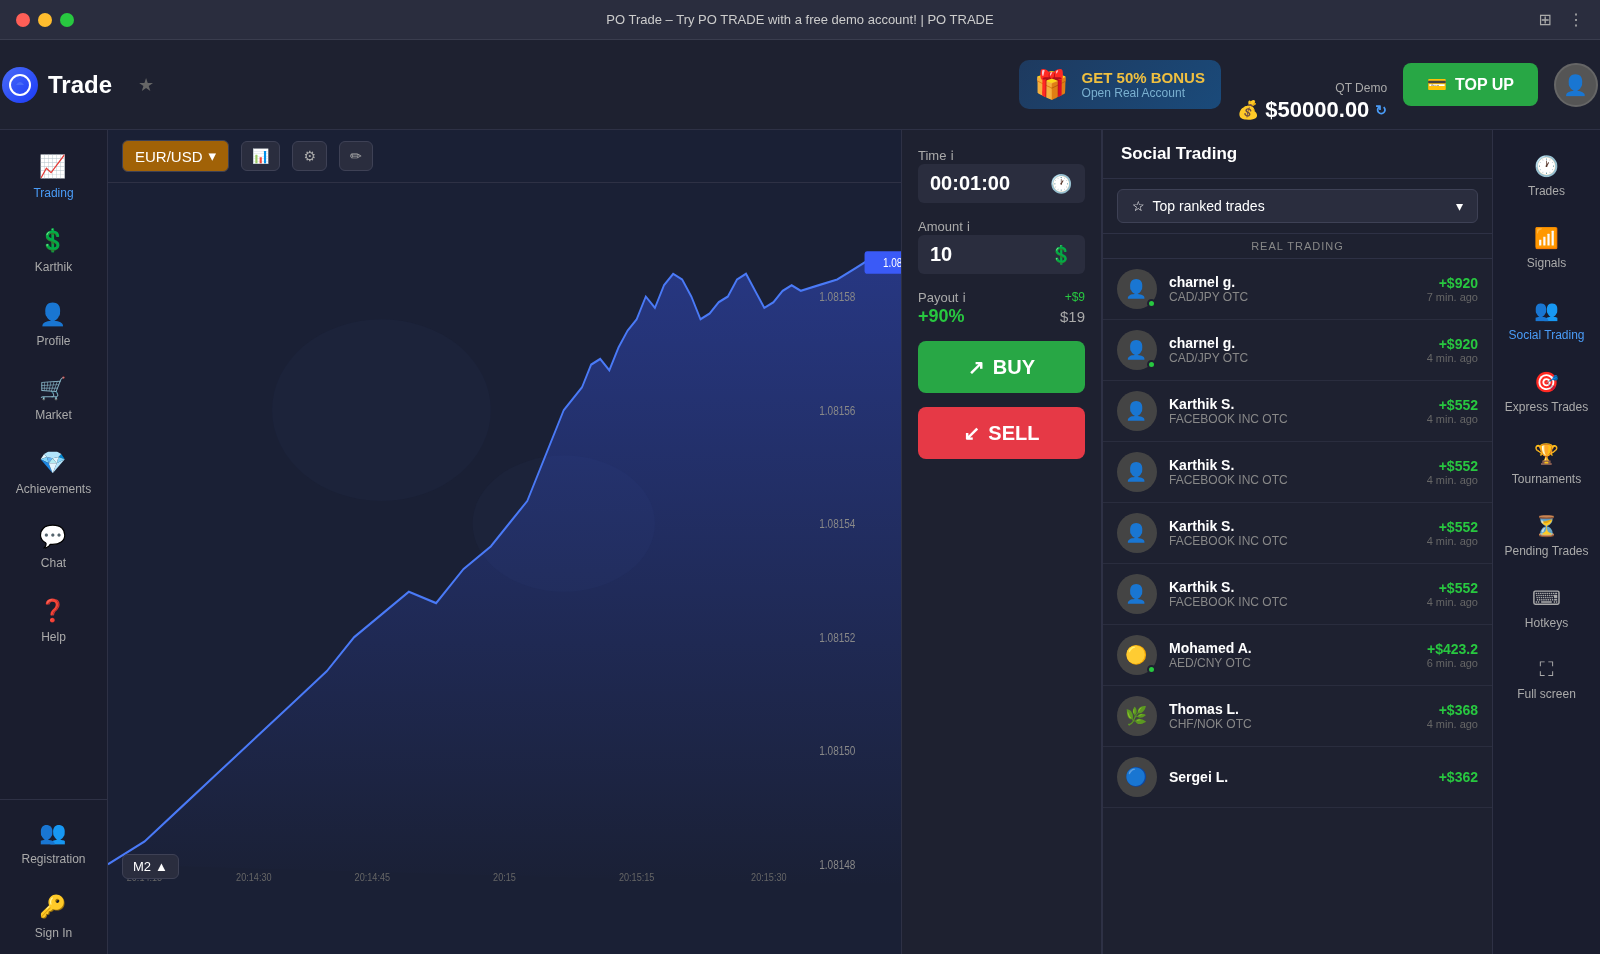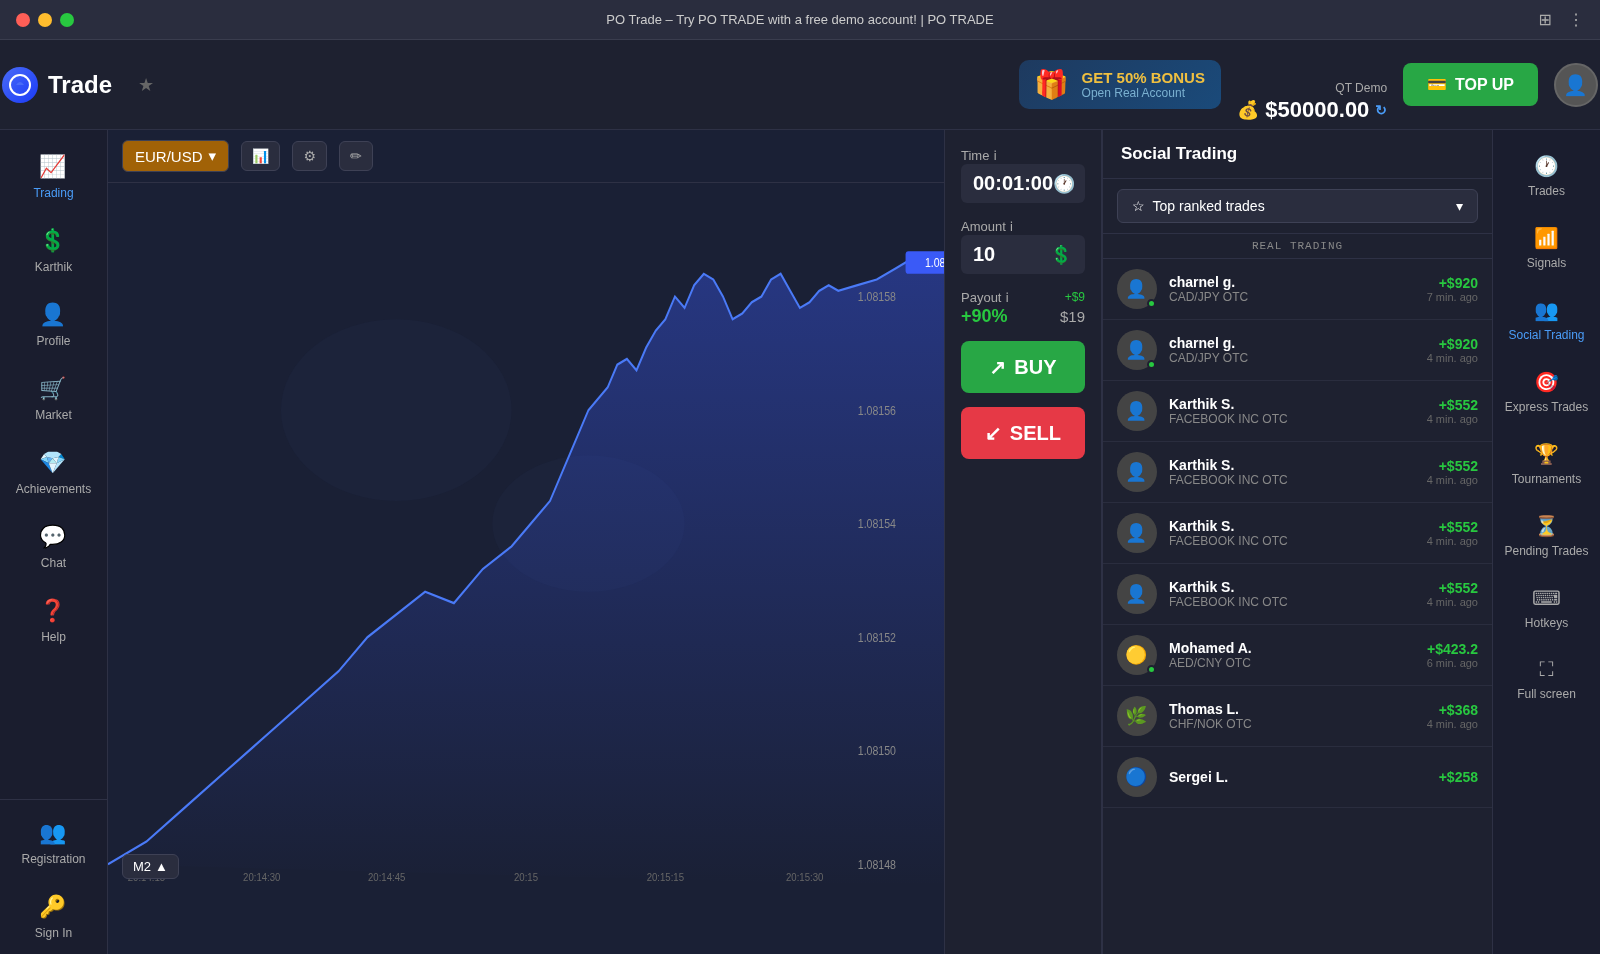--- a/index.html
+++ b/index.html
@@ -241,21 +241,21 @@
       color: #fff;
       font-size: 13px;
       display: flex;
       align-items: center;
       gap: 4px;
       cursor: pointer;
     }
 
     
     .trade-panel {
-      width: 158px;
+      width: 201px;
       background: #1e2130;
       border-left: 1px solid #2e3145;
       border-right: 1px solid #2e3145;
       padding: 16px;
       display: flex;
       flex-direction: column;
       gap: 14px;
     }
     .trade-field-label {
       font-size: 13px;
@@ -351,21 +351,20 @@
       width: 100%;
       cursor: pointer;
     }
     .real-trading-badge {
       text-align: center;
       padding: 6px;
       font-size: 11px;
       color: #888;
       letter-spacing: 1px;
       border-bottom: 1px solid #2e3145;
-      font-family: Liberation Mono, monospace;
     }
     .trade-list {
       flex: 1;
       overflow-y: auto;
     }
     .trade-list-item {
       display: flex;
       align-items: center;
       padding: 10px 14px;
       border-bottom: 1px solid #2a2d3e;
@@ -770,21 +769,21 @@
         <div class="trade-list-item">
       <div class="trader-avatar">
         🔵
         
       </div>
       <div class="trader-info">
         <div class="trader-name">Sergei L.</div>
         <div class="trader-pair"></div>
       </div>
       <div class="trader-right">
-        <div class="trader-profit">+$258</div>
+        <div class="trader-profit">+$362</div>
         <div class="trader-time"></div>
       </div>
     </div>
       </div>
   </div>
 
   <div class="right-sidebar">
     <div class="right-sidebar-item">
       <span class="right-sidebar-icon">🕐</span>
       <span>Trades</span>

